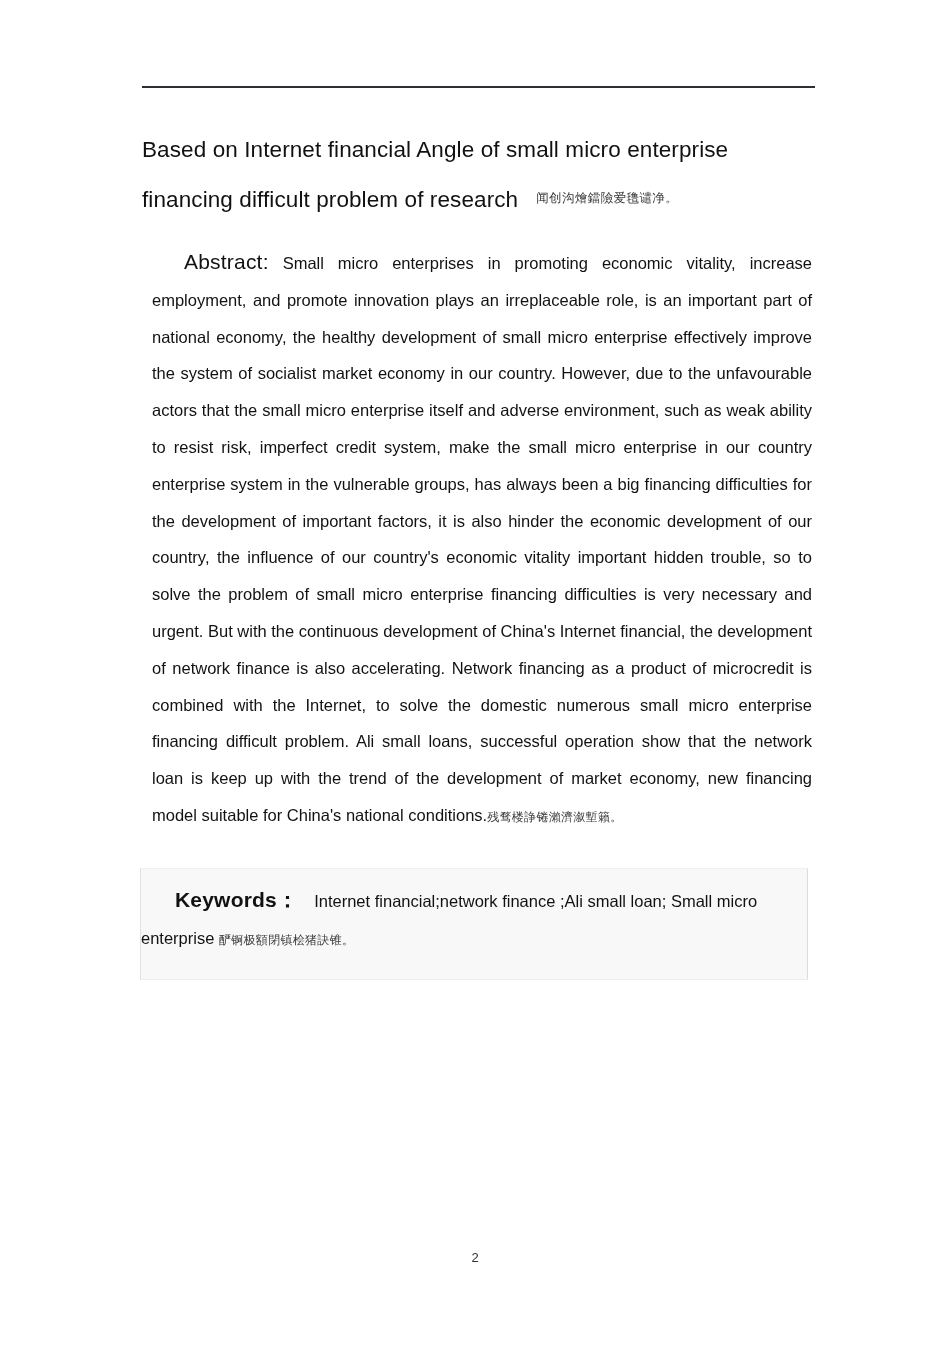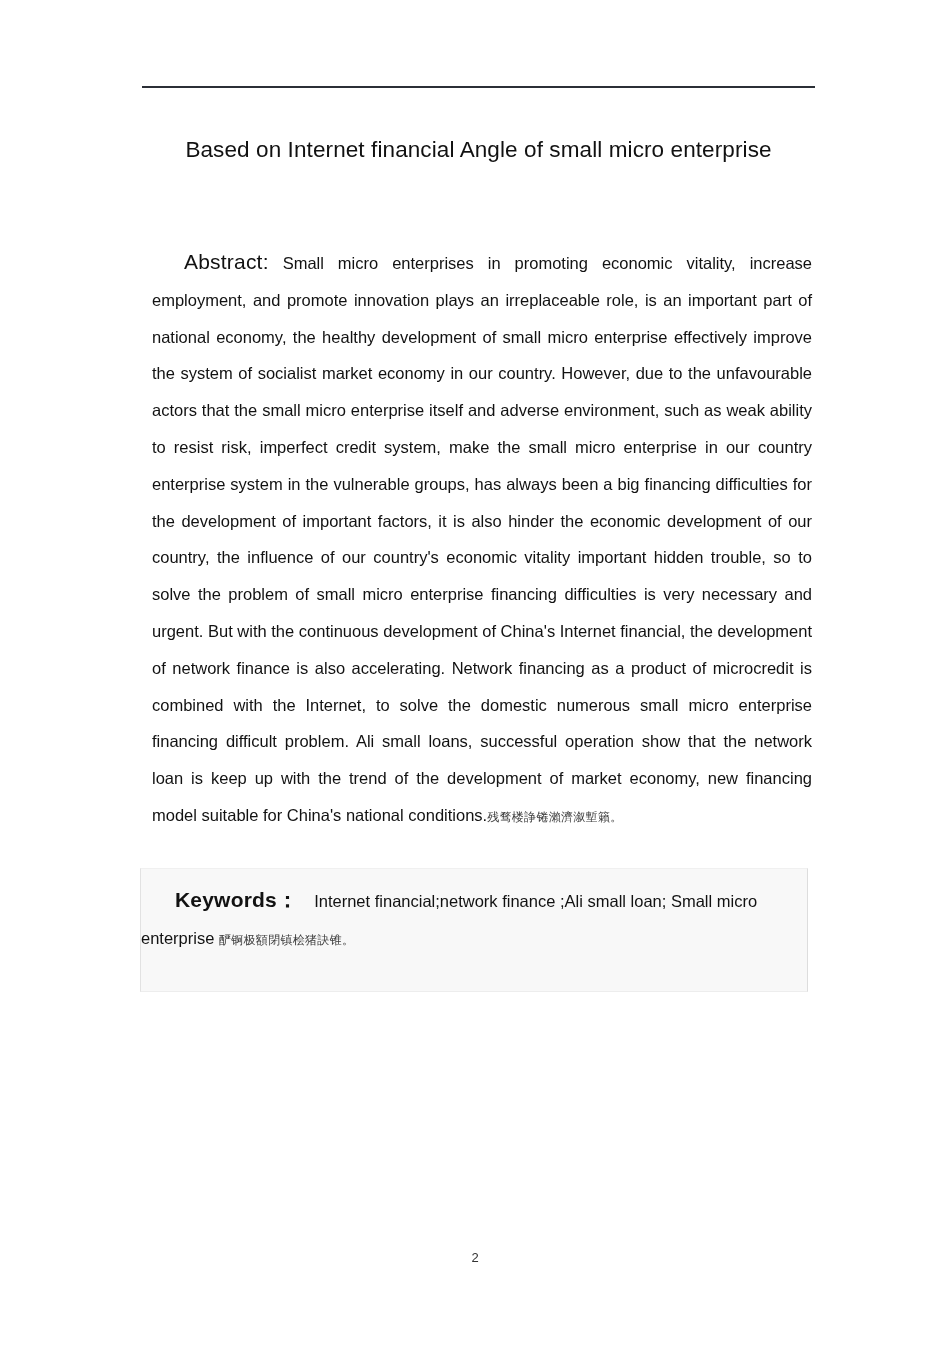--- a/index.html
+++ b/index.html
@@ -33,21 +33,21 @@
     height: 0;
     border-top: 2px solid #2b2f36;
   }
 
   
   .title-block {
     position: absolute;
     left: 142px;
     top: 125px;
     width: 673px;
-    text-align: center;
+    text-align: left;
   }
   .title-line {
     font-size: 22.5px;
     line-height: 50px;
     letter-spacing: 0.1px;
     color: #111111;
     white-space: nowrap;
   }
   .title-line-2 {
     position: relative;
@@ -91,21 +91,21 @@
     letter-spacing: 0.3px;
     font-family: "DejaVu Sans", sans-serif;
   }
 
   
   .keywords-box {
     position: absolute;
     left: 140px;
     top: 868px;
     width: 668px;
-    padding: 12px 0 32px 0;
+    padding: 12px 0 20px 0;
     background: #f8f8f8;
     border-left: 1px solid #e2e2e2;
     border-right: 1px solid #dddddd;
     border-top: 1px solid #f0f0f0;
     border-bottom: 1px solid #ededed;
     box-sizing: border-box;
   }
   .keywords-box p {
     margin: 0;
     font-size: 16.5px;
@@ -139,20 +139,23 @@
 </style>
 </head>
 <body>
 
 <div class="page">
 
   <div class="header-rule"></div>
 
   <div class="title-block">
     <div class="title-line">Based on Internet financial Angle of small micro enterprise</div>
+    <div class="title-line title-line-2">
+      <span>financing difficult problem of research</span><span class="title-cjk">闻创沟燴鐺險爱氇谴净。</span>
+    </div>
   </div>
 
   <div class="abstract">
     <p><span class="lead-indent"></span><span class="abstract-label">Abstract:</span> <span>Small  micro enterprises in promoting economic vitality, increase employment, and promote innovation plays an irreplaceable role, is an important part of national economy, the healthy development of small micro enterprise effectively improve the system of socialist market economy in our country. However, due to the unfavourable actors that the small micro enterprise itself and adverse environment, such as weak ability to resist risk, imperfect credit system, make the small micro enterprise in our country enterprise system in the vulnerable groups, has always been a big financing difficulties for the development of important factors, it is also hinder the economic development of our country, the influence of our country's economic vitality important  hidden trouble, so to solve the problem of small micro enterprise financing difficulties is very necessary and urgent. But with the continuous development of China's Internet financial, the development of network finance is also accelerating. Network financing as a product of microcredit is combined with the Internet, to solve the domestic numerous small micro enterprise financing difficult problem. Ali small loans, successful operation show that the network loan is keep up with the trend of the development of market economy, new financing model suitable for China's national conditions.</span><span class="abstract-cjk">残骛楼諍锩瀨濟溆塹籟。</span></p>
   </div>
 
   <div class="keywords-box">
     <p><span class="kw-indent"></span><span class="kw-label">Keywords：</span><span class="kw-gap"></span><span>Internet financial;network finance ;Ali small loan; Small micro enterprise</span> <span class="keywords-cjk">酽锕极額閉镇桧猪訣锥。</span></p>
   </div>
 

